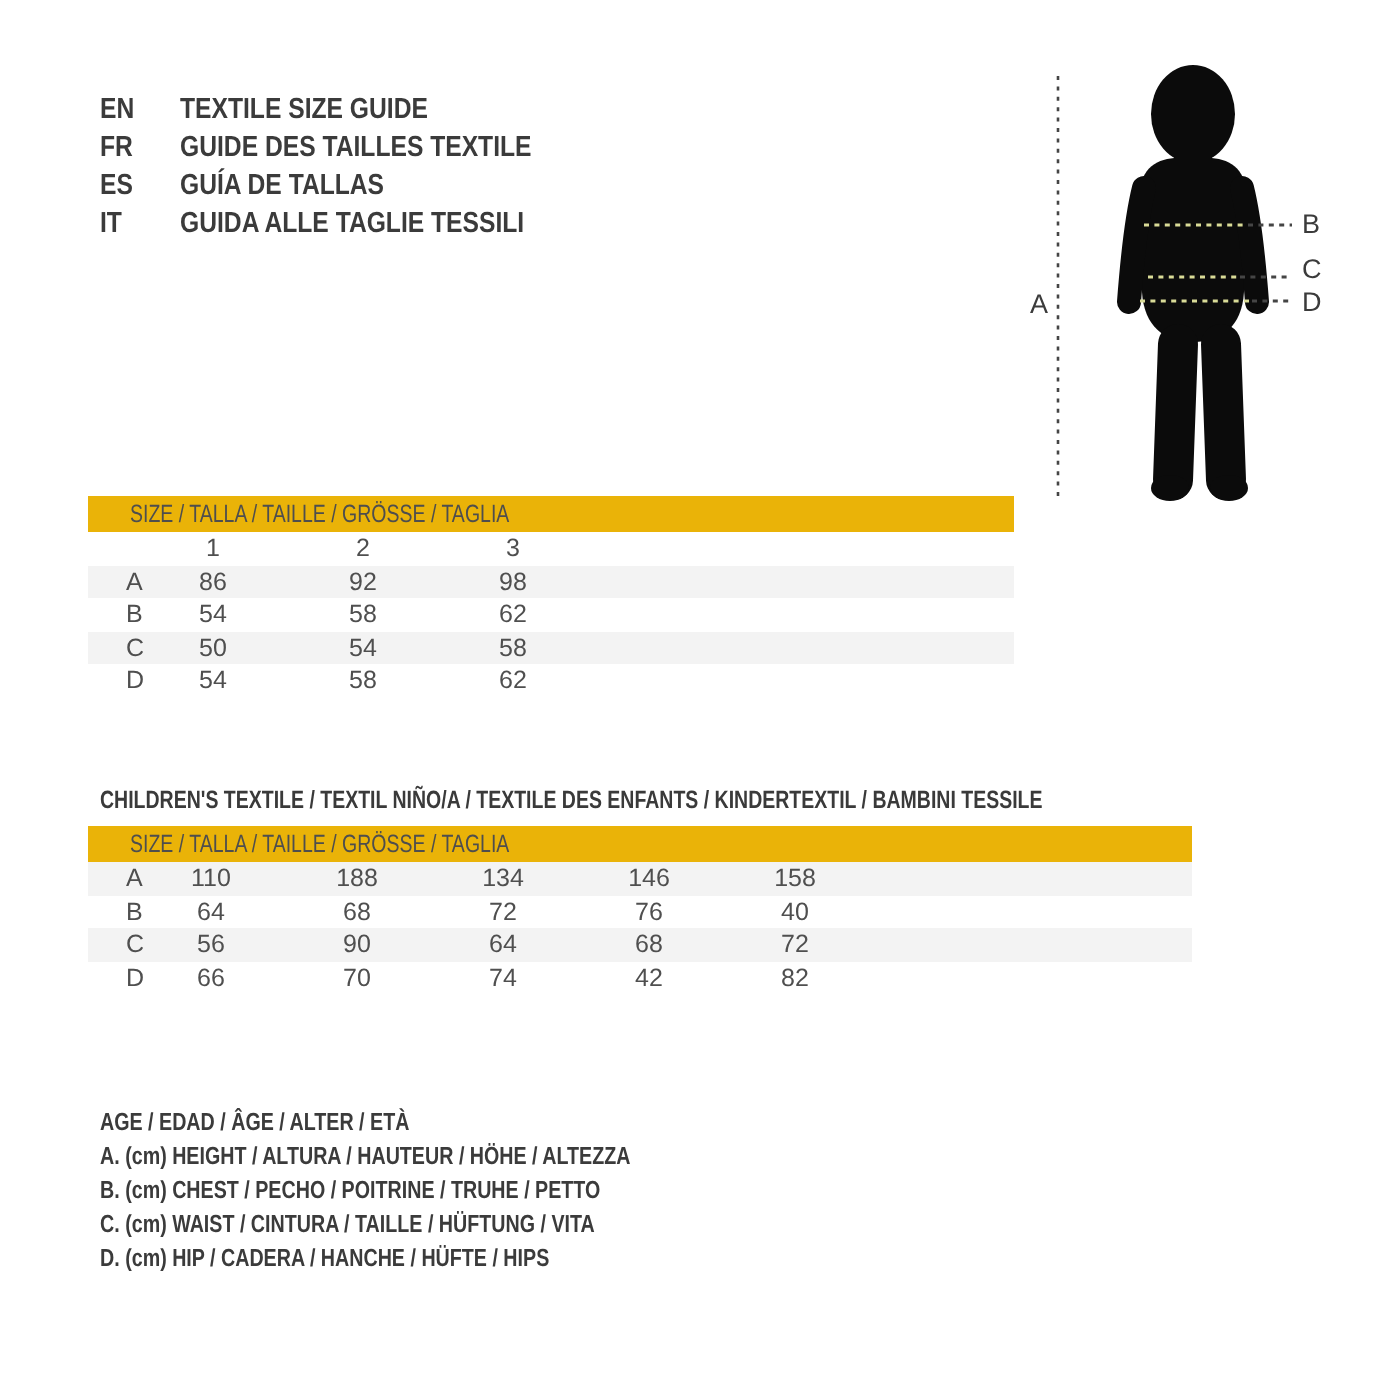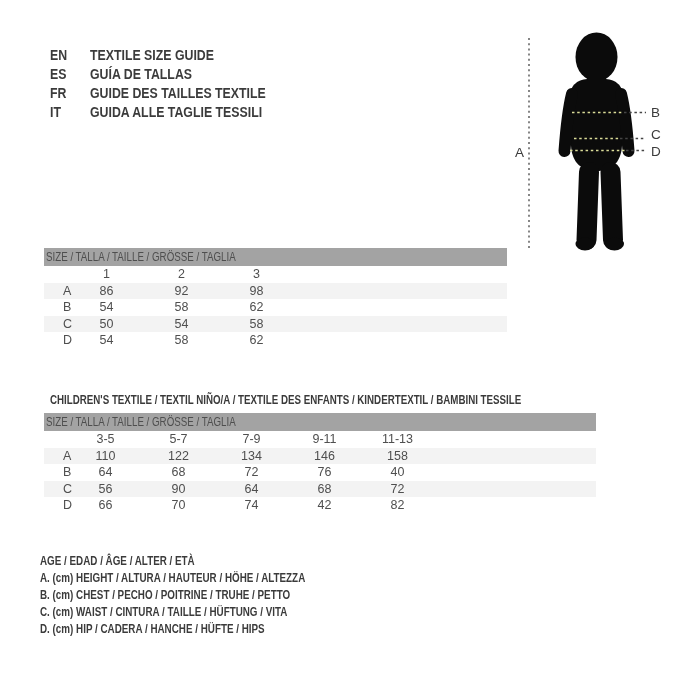--- a/index.html
+++ b/index.html
@@ -17,54 +17,54 @@
   
   .section-title{position:absolute;left:50px;height:14px;line-height:14px;
                  font-size:12.5px;font-weight:700;color:#3a3a3a;}
   .title-babies{top:220px;}
   .title-children{top:393px;text-decoration:underline;}
 
   
   .size-table{position:absolute;left:44px;}
   .tbl-babies{top:248px;width:463px;}
   .tbl-children{top:413px;width:552px;}
-  .band{height:18px;background:#a3a3a3;color:#4e4e4e;font-size:12.5px;line-height:18px;
-        padding-left:2px;box-sizing:border-box;}
+  .band{height:18px;background:#eab308;color:#4e4e4e;font-size:12.5px;line-height:18px;
+        padding-left:21px;box-sizing:border-box;}
   .trow{display:grid;height:16.5px;align-items:center;font-size:12.5px;color:#4f4f4f;}
   .tbl-babies .trow{grid-template-columns:25px 75px 75px 75px 1fr;}
   .tbl-children .trow{grid-template-columns:25px 73px 73px 73px 73px 73px 1fr;}
   .tcell{text-align:center;}
   .tlabel{padding-left:19px;white-space:nowrap;}
   .alt{background:#f3f3f3;}
 
   
-  .legend{position:absolute;left:40px;top:553px;font-size:12.3px;font-weight:700;color:#3b3b3b;}
+  .legend{position:absolute;left:50px;top:553px;font-size:12.3px;font-weight:700;color:#3b3b3b;}
   .legend-line{height:17px;line-height:17px;}
 
   
   .figure-svg{position:absolute;left:500px;top:28px;}
   .measure-label{font-family:"Liberation Sans",sans-serif;font-size:13.5px;fill:#3b3b3b;}
 </style>
 </head>
 <body>
 
 <div class="canvas">
 
   <div class="langs">
     <div class="lang-row">
       <span class="lang-code"><span class="cond85">EN</span></span>
       <span class="cond85">TEXTILE SIZE GUIDE</span>
     </div>
     <div class="lang-row">
+      <span class="lang-code"><span class="cond85">FR</span></span>
+      <span class="cond85">GUIDE DES TAILLES TEXTILE</span>
+    </div>
+    <div class="lang-row">
       <span class="lang-code"><span class="cond85">ES</span></span>
       <span class="cond85">GUÍA DE TALLAS</span>
-    </div>
-    <div class="lang-row">
-      <span class="lang-code"><span class="cond85">FR</span></span>
-      <span class="cond85">GUIDE DES TAILLES TEXTILE</span>
     </div>
     <div class="lang-row">
       <span class="lang-code"><span class="cond85">IT</span></span>
       <span class="cond85">GUIDA ALLE TAGLIE TESSILI</span>
     </div>
   </div>
 
   <svg class="figure-svg" width="170" height="230" viewBox="500 28 170 230">
 
     <line x1="529" y1="38" x2="529" y2="250" stroke="#454545" stroke-width="1.3" stroke-dasharray="2 3.2"></line>
@@ -138,33 +138,24 @@
   </div>
 
   <div class="section-title title-children">
     <span class="cond">CHILDREN'S TEXTILE / TEXTIL NIÑO/A / TEXTILE DES ENFANTS / KINDERTEXTIL / BAMBINI TESSILE</span>
   </div>
 
   <div class="size-table tbl-children">
     <div class="band">
       <span class="cond">SIZE / TALLA / TAILLE / GRÖSSE / TAGLIA</span>
     </div>
-    <div class="trow">
-      <span class="tlabel"></span>
-      <span class="tcell">3-5</span>
-      <span class="tcell">5-7</span>
-      <span class="tcell">7-9</span>
-      <span class="tcell">9-11</span>
-      <span class="tcell">11-13</span>
-      <span></span>
-    </div>
     <div class="trow alt">
       <span class="tlabel">A</span>
       <span class="tcell">110</span>
-      <span class="tcell">122</span>
+      <span class="tcell">188</span>
       <span class="tcell">134</span>
       <span class="tcell">146</span>
       <span class="tcell">158</span>
       <span></span>
     </div>
     <div class="trow">
       <span class="tlabel">B</span>
       <span class="tcell">64</span>
       <span class="tcell">68</span>
       <span class="tcell">72</span>

